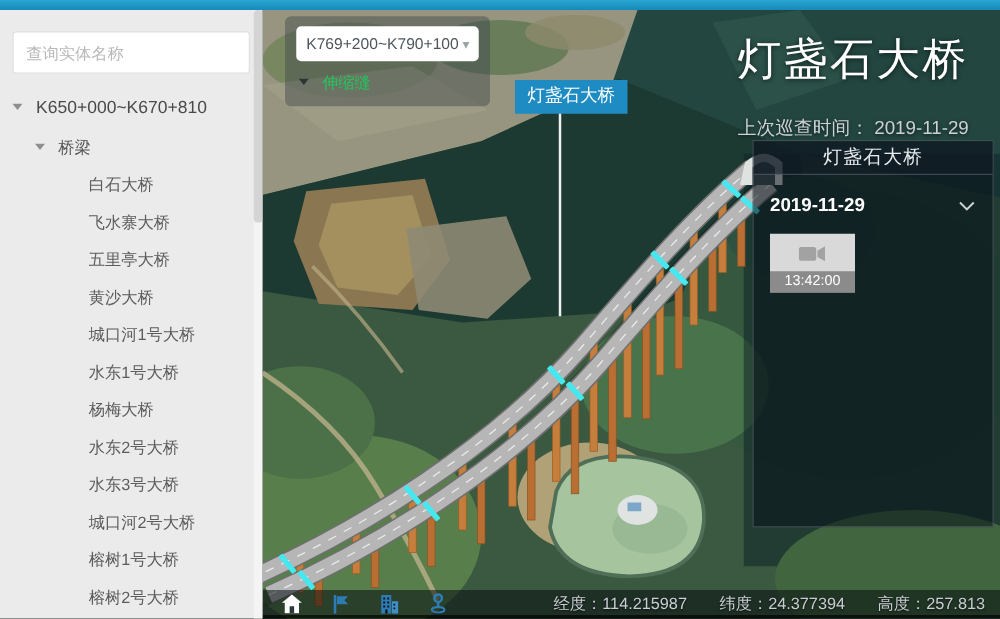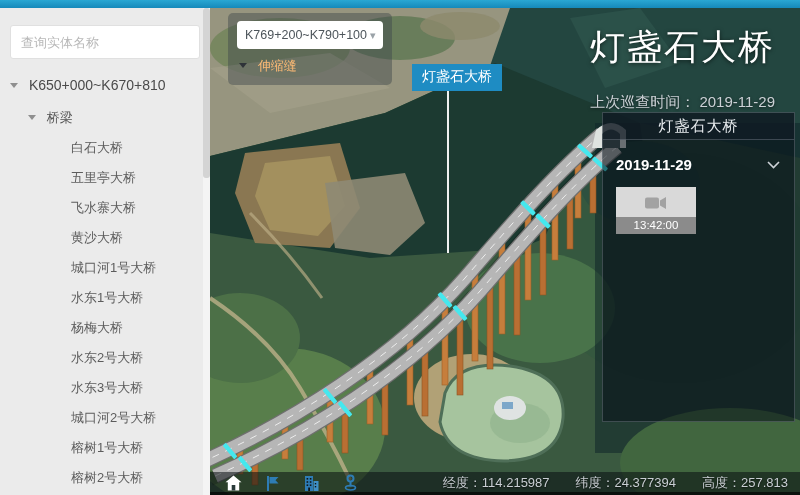--- a/index.html
+++ b/index.html
@@ -42,38 +42,38 @@
   .map-label { position:absolute; left:202px; top:56px; z-index:3; background:#1e8cc3;
     color:#fff; font-size:14px; padding:4px 10px 5px; white-space:nowrap; cursor:pointer; }
 
   
   .station-panel { position:absolute; left:18px; top:5px; width:164px; z-index:4;
     background:rgba(62,72,76,.45); border-radius:5px; padding:8px 9px 4px; }
   .station-input { background:#fff; border-radius:4px; height:28px; display:flex;
     align-items:center; padding:12px 8px; font-size:12.5px; color:#4d555b; cursor:pointer;
     white-space:nowrap; overflow:hidden;justify-content:space-between; }
   .station-input .mini-caret { margin-left:3px; color:#9aa2a8; font-size:11px; }
-  .layer-node { padding:8px 2px 6px; font-size:13px; color:#fdba74; cursor:pointer; }
+  .layer-node { padding:8px 2px 6px; font-size:13px; color:#22c55e; cursor:pointer; }
 
   
   .title-block { position:absolute; right:25px; top:16px; text-align:right; z-index:3; }
   .title-block h1 { color:#fff; font-size:35px; font-weight:500; letter-spacing:2px;
     text-shadow:0 1px 4px rgba(0,0,0,.65); }
   .title-block .subtitle { margin-top:22px; font-size:15px; color:#ccd1d6;
     text-shadow:0 1px 3px rgba(0,0,0,.6); }
 
   
   .info-panel { position:absolute; right:5px; top:104px; width:193px; height:310px;
     z-index:5; background:rgba(7,16,23,.55); border:1px solid rgba(145,155,165,.35); }
   .info-panel header { height:27px; line-height:26px; text-align:center; color:#e8ecef;
     font-size:15px; letter-spacing:1px; background:rgba(18,28,38,.6);
     border-bottom:1px solid rgba(145,155,165,.35); }
   .date-row { display:flex; align-items:center; justify-content:space-between;
     padding:16px 14px 0 13px; color:#fff; font-size:15px; font-weight:bold; cursor:pointer; }
-  .video-thumb { position:relative; width:80px; height:47px; background:#d9d9d9;
+  .video-thumb { position:relative; width:68px; height:47px; background:#d9d9d9;
     margin:14px 0 0 13px; cursor:pointer; }
   .video-thumb .cam { position:absolute; left:50%; top:9px; transform:translateX(-50%); }
   .video-thumb figcaption { position:absolute; left:0; right:0; bottom:0; height:17px;
     background:rgba(125,125,125,.85); color:#fff; font-size:11.5px; text-align:center;
     line-height:17px; }
 
   
   .statusbar { position:absolute; left:0; right:0; bottom:0; height:23px; z-index:6;
     background:rgba(8,13,17,.55); display:flex; align-items:center; padding:0 12px 2px 14px;
     box-shadow:inset 0 -3px 0 rgba(0,0,0,.65); }
@@ -98,22 +98,22 @@
       <div class="tree-root">
         <span class="caret"></span>
         <span>K650+000~K670+810</span>
       </div>
       <div class="tree-group">
         <span class="caret"></span>
         <span>桥梁</span>
       </div>
       <ul class="bridge-list">
         <li>白石大桥</li>
+        <li>飞水寨大桥</li>
         <li>五里亭大桥</li>
-        <li>飞水寨大桥</li>
         <li>黄沙大桥</li>
         <li>城口河1号大桥</li>
         <li>水东1号大桥</li>
         <li>杨梅大桥</li>
         <li>水东2号大桥</li>
         <li>水东3号大桥</li>
         <li>城口河2号大桥</li>
         <li>榕树1号大桥</li>
         <li>榕树2号大桥</li>
       </ul>

